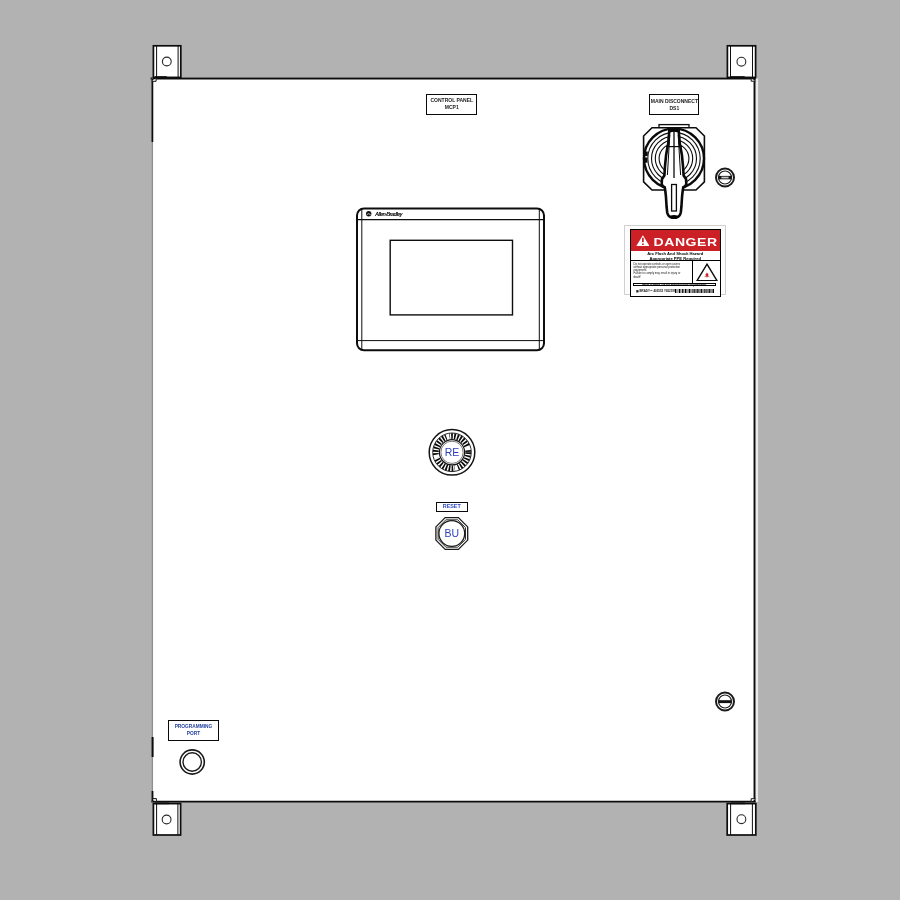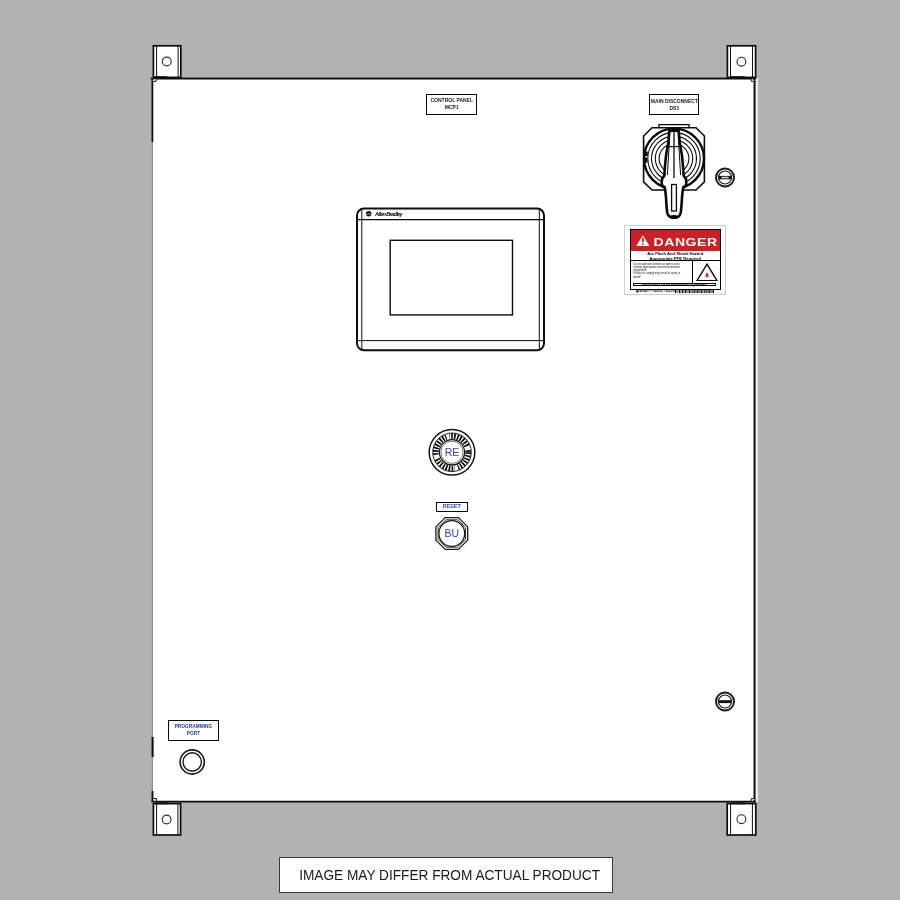--- a/index.html
+++ b/index.html
@@ -175,21 +175,21 @@
 <div class="lbl" style="left:426.2px;top:94px;width:51.2px;height:20.5px;font-size:5px;line-height:7px;padding-top:2.4px;color:#1c1c1c;">CONTROL PANEL<br>MCP1</div>
 
 <div class="lbl" style="left:649.2px;top:94.2px;width:50.3px;height:20.5px;font-size:5px;line-height:7px;padding-top:2.4px;color:#1c1c1c;white-space:nowrap;">MAIN&nbsp;DISCONNECT<br>DS1</div>
 
 <div class="lbl" style="left:435.8px;top:501.9px;width:31.9px;height:10.4px;font-size:5.4px;line-height:7.2px;color:#2b49c4;">RESET</div>
 
 <div class="lbl" style="left:168.2px;top:720.1px;width:50.5px;height:21.2px;font-size:4.8px;line-height:6.9px;padding-top:3px;color:#23419e;">PROGRAMMING<br>PORT</div>
 
 <div class="abs" style="left:623.5px;top:225px;width:102px;height:69.5px;background:#fcfcfc;border:1px solid #d0d0d0;"></div>
 
-<div class="abs" style="left:630px;top:229.4px;width:90.5px;height:61px;background:#fff;border:1.6px solid #000;padding-left:35px;">
+<div class="abs" style="left:630px;top:229.4px;width:90.5px;height:68px;background:#fff;border:1.6px solid #000;padding-left:35px;">
 
   <div class="abs" style="left:0;top:0;width:100%;height:20.8px;background:#cc2027;">
     <svg class="abs" style="left:4.6px;top:5px" width="13.8" height="11.4" viewBox="0 0 13.8 11.4">
       <path d="M6.9,0.3 L13.5,11.1 L0.3,11.1 Z" fill="#fff"></path>
       <path d="M6.9,2.8 L6.9,7.2 M6.9,8.5 L6.9,9.9" stroke="#cc2027" stroke-width="1.7"></path>
     </svg>
     <div class="abs" style="left:22px;top:5.2px;width:66px;text-align:center;font-size:10.8px;font-weight:bold;color:#fff;white-space:nowrap;"><span style="display:inline-block;transform:scaleX(1.3);transform-origin:50% 50%;letter-spacing:0.4px;">DANGER</span></div>
   </div>
 
   <div class="abs" style="left:0;top:20.8px;width:100%;height:10px;border-bottom:0.8px solid #000;text-align:center;font-size:4.1px;font-weight:bold;line-height:4.5px;padding-top:1.1px;color:#000;">Arc&nbsp;Flash&nbsp;And&nbsp;Shock&nbsp;Hazard<br>Appropriate&nbsp;PPE&nbsp;Required</div>
@@ -233,15 +233,14 @@
         <rect x="35" width="0.6" height="5.6"></rect>
         <rect x="36.2" width="1.3" height="5.6"></rect>
         <rect x="38.1" width="0.6" height="5.6"></rect>
         <rect x="39.4" width="1" height="5.6"></rect>
         <rect x="41" width="0.6" height="5.6"></rect>
         <rect x="42.2" width="1.1" height="5.6"></rect>
         <rect x="43.9" width="1.1" height="5.6"></rect>
   </g>
 </svg>
 
-<div class="abs" style="left:278.8px;top:857px;width:334.5px;height:36.3px;background:#fff;border:1.3px solid #3a3a3a;text-align:center;line-height:33.6px;font-size:15.4px;color:#1a1a1a;white-space:nowrap;"><span style="display:inline-block;transform:scaleX(0.887);transform-origin:50% 50%;">IMAGE MAY DIFFER FROM ACTUAL PRODUCT</span></div>
 
 </div>
 
 </body></html>

